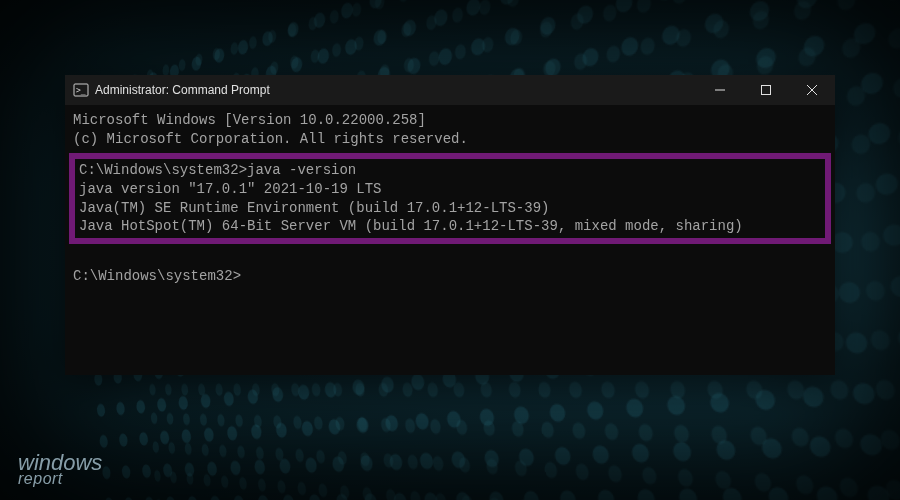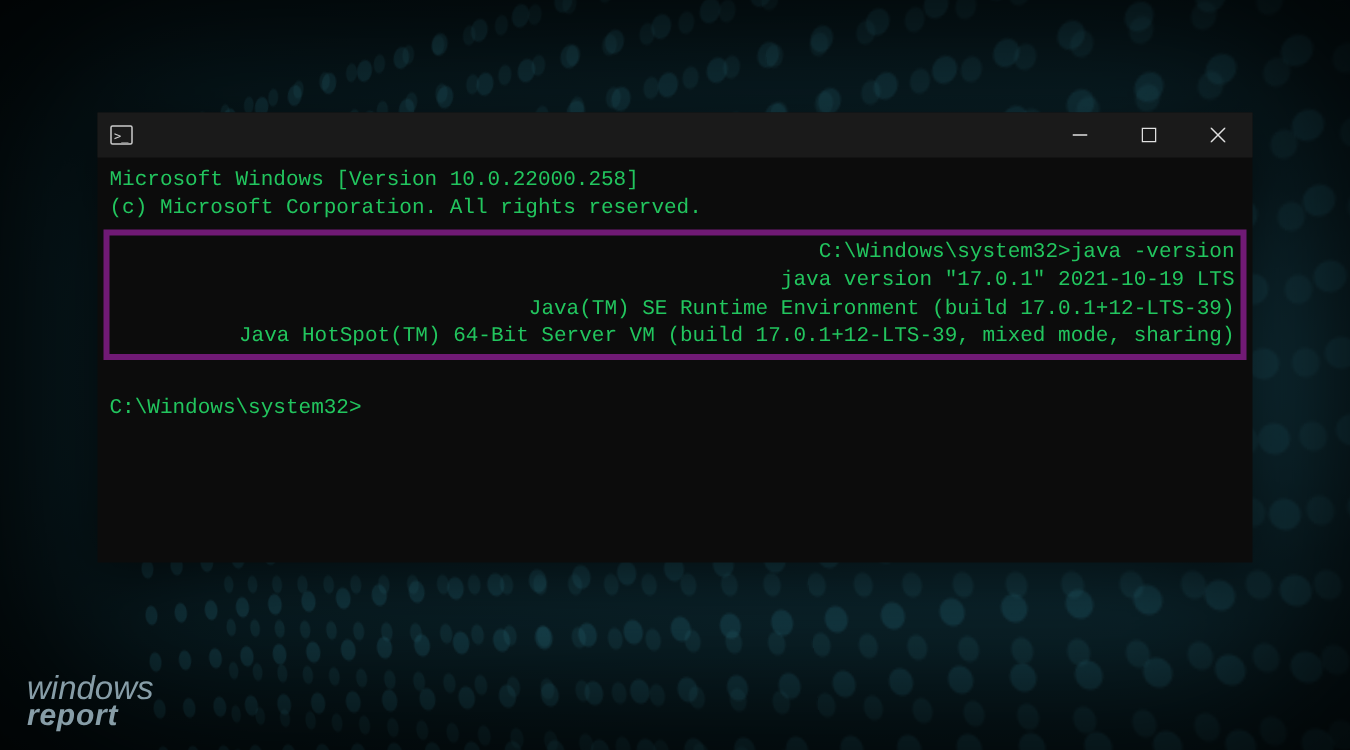--- a/index.html
+++ b/index.html
@@ -65,61 +65,61 @@
     .title-spacer { flex: 1; }
     .win-btn {
       width: 46px; height: 30px;
       display: flex; align-items: center; justify-content: center;
       color: #e0e0e0;
       font-family: 'Segoe UI', sans-serif;
     }
     .terminal-body {
       flex: 1;
       padding: 6px 8px;
-      color: #22c55e;
+      color: #a3a3a3;
       font-size: 14px;
       line-height: 1.35;
       white-space: pre;
       overflow: hidden;
     }
     .highlight-box {
-      border: 4px solid #701a75;
+      border: 6px solid #701a75;
       padding: 2px 4px;
       margin: 4px -4px;
       display: block;
-      text-align: right;
     }
     .watermark {
       position: absolute;
       left: 18px;
       bottom: 14px;
       color: #9fb8c4;
       font-family: 'Segoe UI', Tahoma, sans-serif;
       font-style: italic;
       line-height: 0.85;
       opacity: 0.85;
     }
     .watermark .w1 { font-size: 22px; font-weight: 300; }
-    .watermark .w2 { font-size: 20px; font-weight: 700; letter-spacing: 0.5px; }
+    .watermark .w2 { font-size: 16px; font-weight: 400; letter-spacing: 0.5px; }
   </style>
 </head>
 <body>
 
 <div class="dots"></div>
 <div class="dots2"></div>
 <div class="vignette"></div>
 
 <div class="window">
   <div class="titlebar">
     <span class="title-icon">
       <svg width="16" height="16" viewBox="0 0 16 16">
         <rect x="1" y="2" width="14" height="12" rx="1" fill="none" stroke="#ccc" stroke-width="1"></rect>
         <text x="3" y="11" font-size="8" fill="#ccc" font-family="monospace">&gt;_</text>
       </svg>
     </span>
+    <span class="title-text">Administrator: Command Prompt</span>
     <span class="title-spacer"></span>
     <div class="win-btn">
       <svg width="10" height="10" viewBox="0 0 10 10">
           <line x1="0" y1="5" x2="10" y2="5" stroke="#e0e0e0" stroke-width="1"></line>
         </svg>
     </div>
     <div class="win-btn">
       <svg width="10" height="10" viewBox="0 0 10 10">
           <rect x="0.5" y="0.5" width="9" height="9" fill="none" stroke="#e0e0e0" stroke-width="1"></rect>
         </svg>

